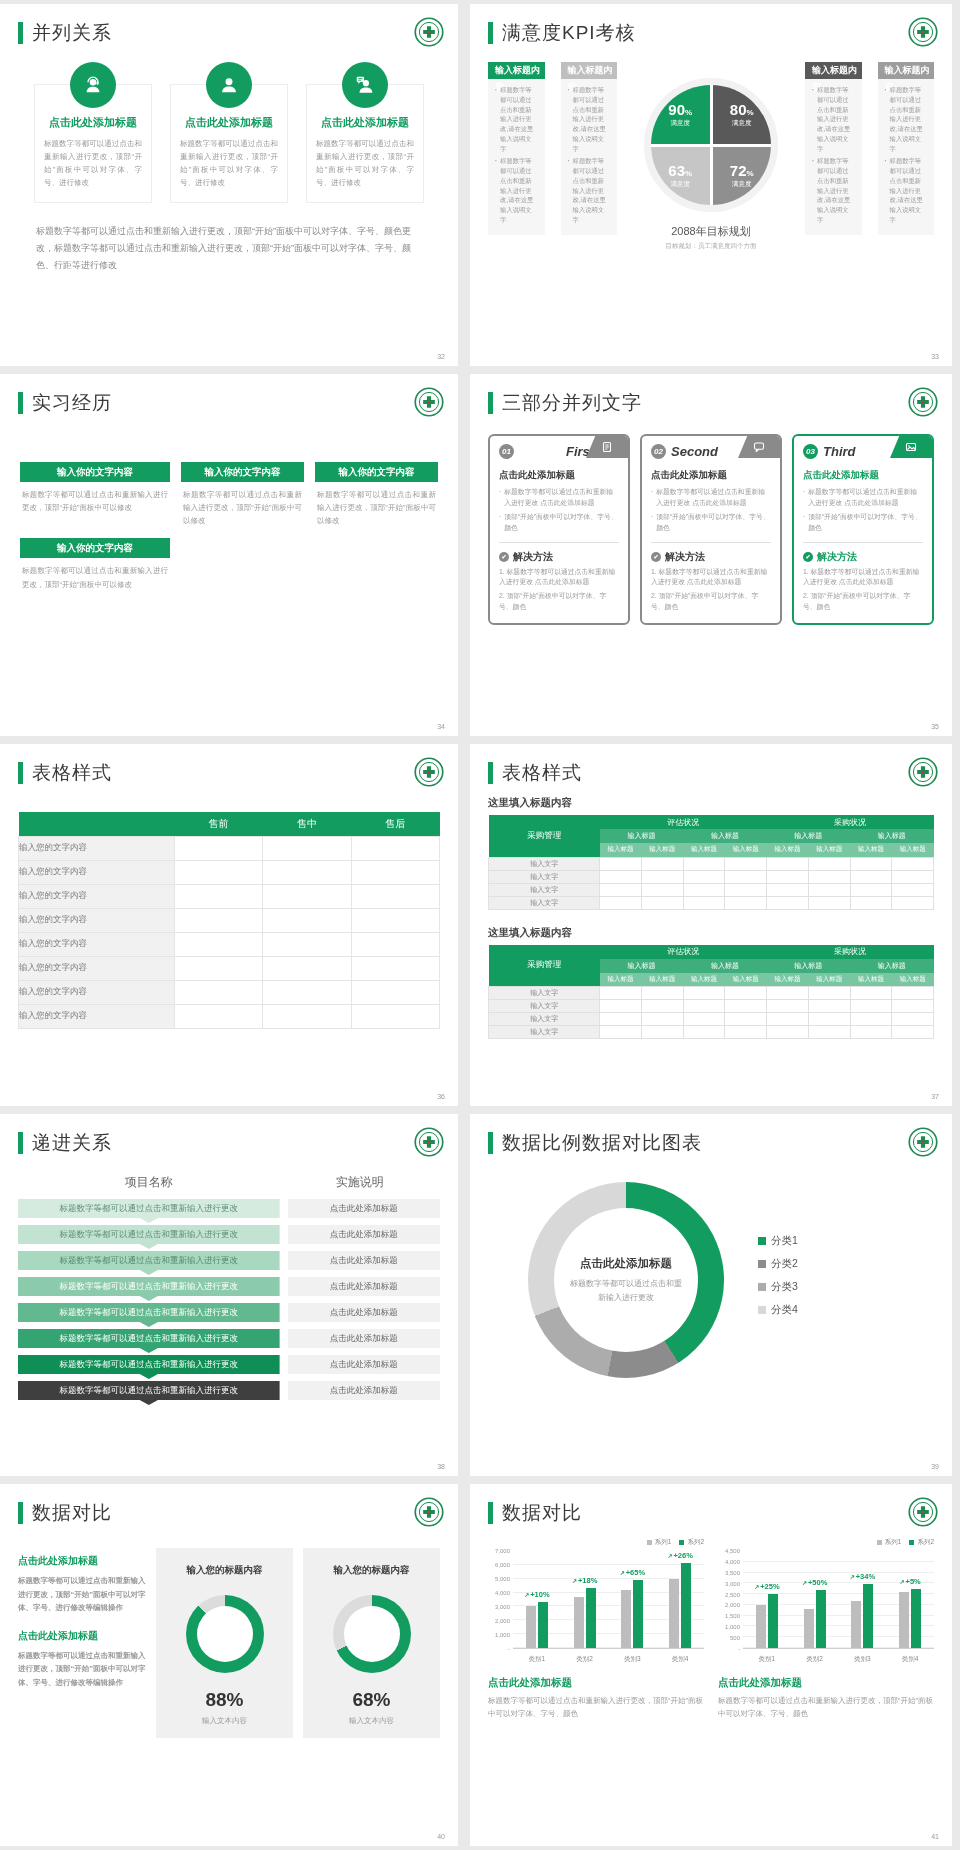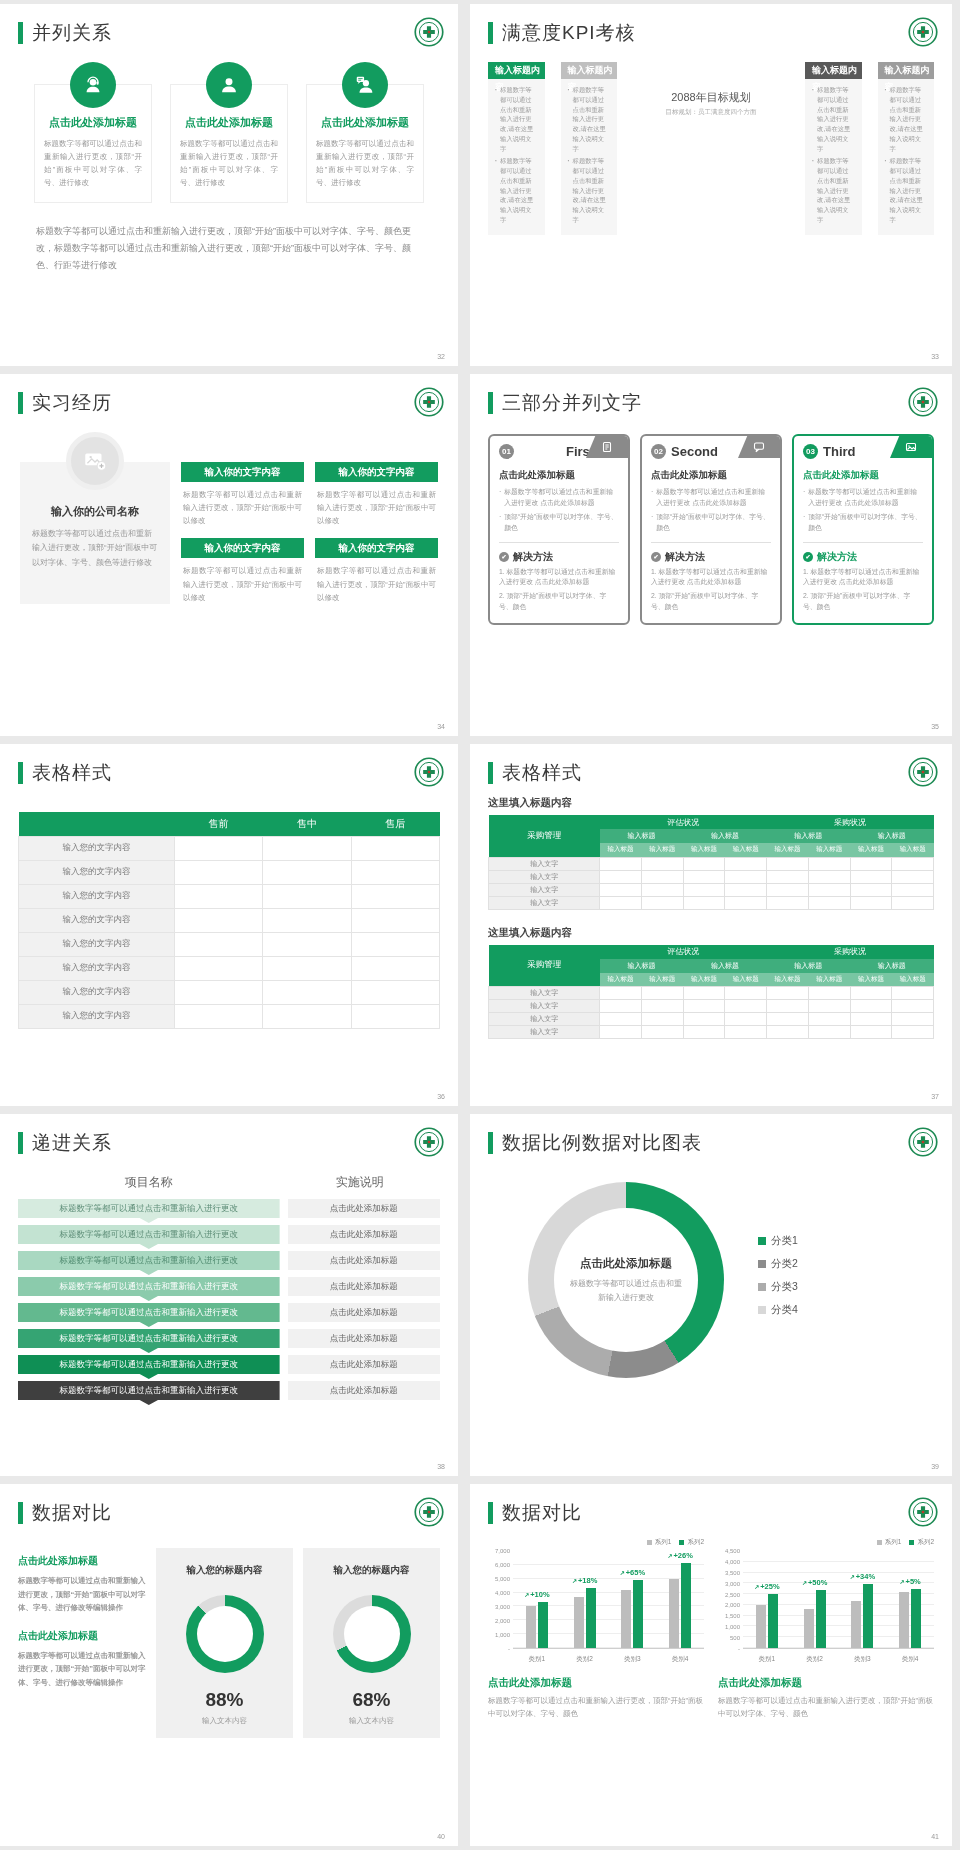--- a/index.html
+++ b/index.html
@@ -43,37 +43,37 @@
   .s34-circle { position:absolute; top:-30px; left:50%; transform:translateX(-50%); width:58px; height:58px; border-radius:50%; background:#e3e3e3; border:5px solid #efefef; display:flex; align-items:center; justify-content:center; }
   .s34-cn { font-size:11px; font-weight:bold; color:#3c3c3c; margin-bottom:8px; }
   .s34-cb { font-size:8px; color:#979797; line-height:1.8; text-align:left; }
   .s34-block { background:#fff; }
   .s34-bh { background:#129C5F; color:#fff; font-size:9.5px; font-weight:bold; text-align:center; height:20px; line-height:20px; }
   .s34-bb { font-size:7.5px; color:#9a9a9a; line-height:1.75; padding:6px 2px 0; text-align:justify; }
 
   
   .s35-row { display:flex; gap:10px; margin-top:18px; }
   .s35-card { flex:1; border:2px solid; border-radius:6px; position:relative; padding:8px 9px 10px; background:#fff; overflow:hidden; }
-  .s35-head { display:flex; align-items:flex-start; gap:5px; }
+  .s35-head { display:flex; align-items:flex-start; gap:5px;font-style:italic; }
   .badge { width:15px; height:15px; border-radius:50%; color:#fff; font-size:8px; font-weight:bold; display:flex; align-items:center; justify-content:center; }
   .s35-name { font-size:13px; font-weight:bold; color:#3c3c3c; }
   .tab { position:absolute; top:0; right:0; width:42px; height:22px; clip-path:polygon(22% 0,100% 0,100% 100%,0 100%); display:flex; align-items:center; justify-content:center; }
   .s35-t { font-size:9.5px; font-weight:bold; margin:10px 0 5px; }
   .s35-bullet { display:flex; gap:3px; font-size:6.8px; color:#9a9a9a; line-height:1.6; margin-bottom:3px; }
   .s35-bullet::before { content:"·"; }
   .s35-div { border-top:1px solid #e0e0e0; margin:8px 0 7px; }
   .s35-sol { display:flex; align-items:center; gap:4px; font-size:10px; font-weight:bold; }
   .chk { width:10px; height:10px; border-radius:50%; color:#fff; font-size:6px; display:flex; align-items:center; justify-content:center; }
   .s35-step { font-size:6.8px; color:#9a9a9a; line-height:1.6; margin-top:3px; }
 
   
   table { border-collapse:collapse; width:100%; }
   .s36-table { margin-top:26px; }
   .s36-table th { background:#129C5F; color:#fff; font-size:10px; font-weight:normal; height:24px; }
-  .s36-table td { border:1px solid #e4e4e4; height:24px; font-size:8.5px; color:#7b7b7b; text-align:center; }
+  .s36-table td { border:1px solid #e4e4e4; height:24px; font-size:8.5px; color:#7b7b7b; text-align:left; }
   .s36-table td.rl { background:#f1f1f1; width:37%; }
   .s37-label { font-size:10.5px; font-weight:bold; color:#444; margin:10px 0 5px; }
   .s37 th { color:#fff; font-weight:normal; font-size:7px; height:14px; }
   .s37 .h1 { background:#129C5F; font-size:8px; }
   .s37 .corner { background:#129C5F; font-size:8.5px; width:25%; }
   .s37 .h2 { background:#3FAE7D; }
   .s37 .h3 { background:#79C6A3; font-size:6.5px; }
   .s37 td { border:1px solid #e0e0e0; height:13px; font-size:7px; color:#8a8a8a; text-align:center; }
   .s37 td.rl { background:#efefef; }
 
@@ -216,20 +216,38 @@
             <div class="kbullet">
                 <span>标题数字等都可以通过点击和重新输入进行更改,请在这里输入说明文字</span>
               </div>
             <div class="kbullet">
                 <span>标题数字等都可以通过点击和重新输入进行更改,请在这里输入说明文字</span>
               </div>
           </div>
         </div>
       </div>
       <div class="kcenter">
+        <div class="kpi-circle">
+          <div class="quad" style="background: rgb(18, 156, 95);">
+              <span class="qv"><b>90</b><i>%</i></span>
+              <span class="ql">满意度</span>
+            </div>
+          <div class="quad" style="background: rgb(89, 89, 89);">
+              <span class="qv"><b>80</b><i>%</i></span>
+              <span class="ql">满意度</span>
+            </div>
+          <div class="quad" style="background: rgb(198, 198, 198);">
+              <span class="qv"><b>63</b><i>%</i></span>
+              <span class="ql">满意度</span>
+            </div>
+          <div class="quad" style="background: rgb(143, 143, 143);">
+              <span class="qv"><b>72</b><i>%</i></span>
+              <span class="ql">满意度</span>
+            </div>
+        </div>
         <div class="kpi-cap1">2088年目标规划</div>
         <div class="kpi-cap2">目标规划：员工满意度四个方面</div>
       </div>
       <div class="kcol">
         <div class="kbox">
           <div class="kbox-h" style="background: rgb(89, 89, 89);">输入标题内容</div>
           <div class="kbox-b">
             <div class="kbullet">
                 <span>标题数字等都可以通过点击和重新输入进行更改,请在这里输入说明文字</span>
               </div>
@@ -259,33 +277,20 @@
       <span class="tbar"></span>
       <span class="ttext">实习经历</span>
     </div>
     <svg class="logo" viewBox="0 0 36 36">
         <circle cx="18" cy="18" r="16.5" fill="#fff" stroke="#1c8a53" stroke-width="2"></circle>
         <circle cx="18" cy="18" r="11.5" fill="none" stroke="#1c8a53" stroke-width="1.2"></circle>
         <path d="M15.5 11h5v4.5H25v5h-4.5V25h-5v-4.5H11v-5h4.5z" fill="#1c8a53"></path>
         <circle cx="18" cy="18" r="1.6" fill="#c0392b"></circle>
       </svg>
     <div class="s34-body">
-      <div class="s34-co">
-        <div class="s34-circle">
-            <svg width="26" height="26" viewBox="0 0 24 24">
-              <rect x="3" y="5" width="15" height="11" rx="1.5" fill="#fff"></rect>
-              <path d="M5 14l4-4 3 3 2-2 3 3" stroke="#d9d9d9" stroke-width="1.2" fill="none"></path>
-              <circle cx="8" cy="8.4" r="1.1" fill="#d9d9d9"></circle>
-              <circle cx="18" cy="16.5" r="4" fill="#fff" stroke="#e3e3e3"></circle>
-              <path d="M18 14.6v3.8M16.1 16.5h3.8" stroke="#bdbdbd" stroke-width="1.1"></path>
-            </svg>
-          </div>
-        <div class="s34-cn">输入你的公司名称</div>
-        <div class="s34-cb">标题数字等都可以通过点击和重新输入进行更改，顶部“开始”面板中可以对字体、字号、颜色等进行修改</div>
-      </div>
       <div class="s34-block">
         <div class="s34-bh">输入你的文字内容</div>
         <div class="s34-bb">标题数字等都可以通过点击和重新输入进行更改，顶部“开始”面板中可以修改</div>
       </div>
       <div class="s34-block">
         <div class="s34-bh">输入你的文字内容</div>
         <div class="s34-bb">标题数字等都可以通过点击和重新输入进行更改，顶部“开始”面板中可以修改</div>
       </div>
       <div class="s34-block">
         <div class="s34-bh">输入你的文字内容</div>

